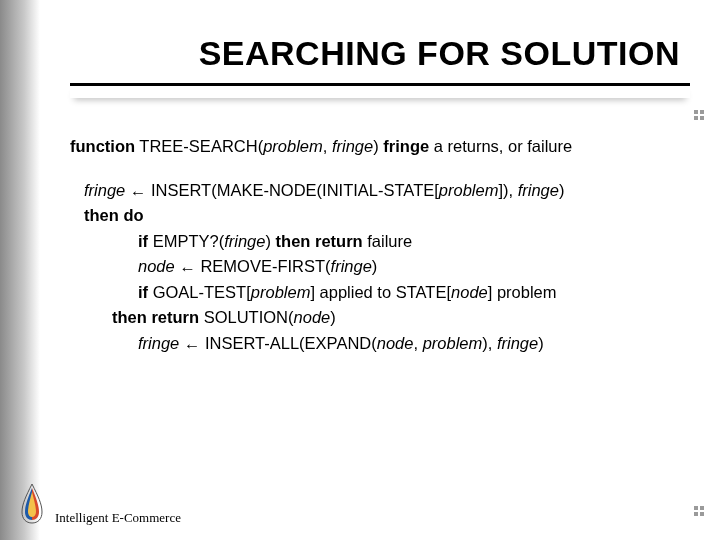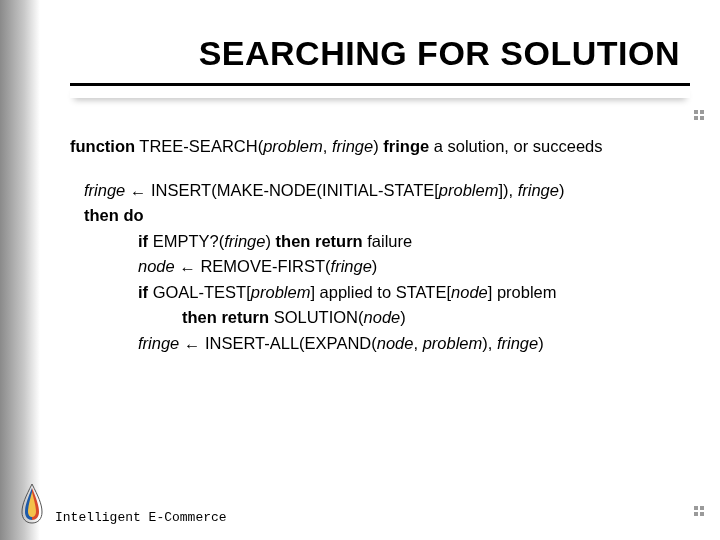--- a/index.html
+++ b/index.html
@@ -48,32 +48,32 @@
   }
   .body {
     margin: 36px 40px 0 30px;
     font-size: 16.5px;
     line-height: 1.55;
     color: #000;
   }
   .l0 { margin-left: 0; }
   .l1 { margin-left: 14px; }
   .l2 { margin-left: 68px; }
-  .l3 { margin-left: 112px; }
+  .l3 { margin-left: 42px; }
   .gap { height: 18px; }
   .b { font-weight: bold; font-style: normal; }
   .i { font-style: italic; font-weight: normal; }
   .r { font-weight: normal; font-style: normal; }
   .line { white-space: nowrap; }
 
   .footer-label {
     position: absolute;
     left: 55px;
     bottom: 14px;
-    font-family: Liberation Mono, monospace;
+    font-family: Liberation Serif, serif;
     font-size: 13px;
     line-height: 1.15;
     text-align: center;
   }
   .logo {
     position: absolute;
     left: 16px;
     bottom: 16px;
     width: 32px;
     height: 42px;
@@ -105,21 +105,21 @@
   <div class="gradient-bar"></div>
 
   <div class="content">
 
     <div class="title">SEARCHING FOR SOLUTION</div>
     <div class="title-rule"></div>
 
     <div class="body">
 
       <div class="line l0">
-        <span class="b">function</span><span class="r"> TREE-SEARCH(</span><span class="i">problem</span><span class="r">, </span><span class="i">fringe</span><span class="r">) </span><span class="b">fringe</span><span class="r"> a solution, or succeeds</span>
+        <span class="b">function</span><span class="r"> TREE-SEARCH(</span><span class="i">problem</span><span class="r">, </span><span class="i">fringe</span><span class="r">) </span><span class="b">fringe</span><span class="r"> a returns, or failure</span>
       </div>
 
       <div class="gap"></div>
 
       <div class="line l1">
         <span class="i">fringe</span><span class="r"> ← </span><span class="r">INSERT(MAKE-NODE(INITIAL-STATE[</span><span class="i">problem</span><span class="r">]), </span><span class="i">fringe</span><span class="r">)</span>
       </div>
 
       <div class="line l1">
         <span class="b">then do</span>

